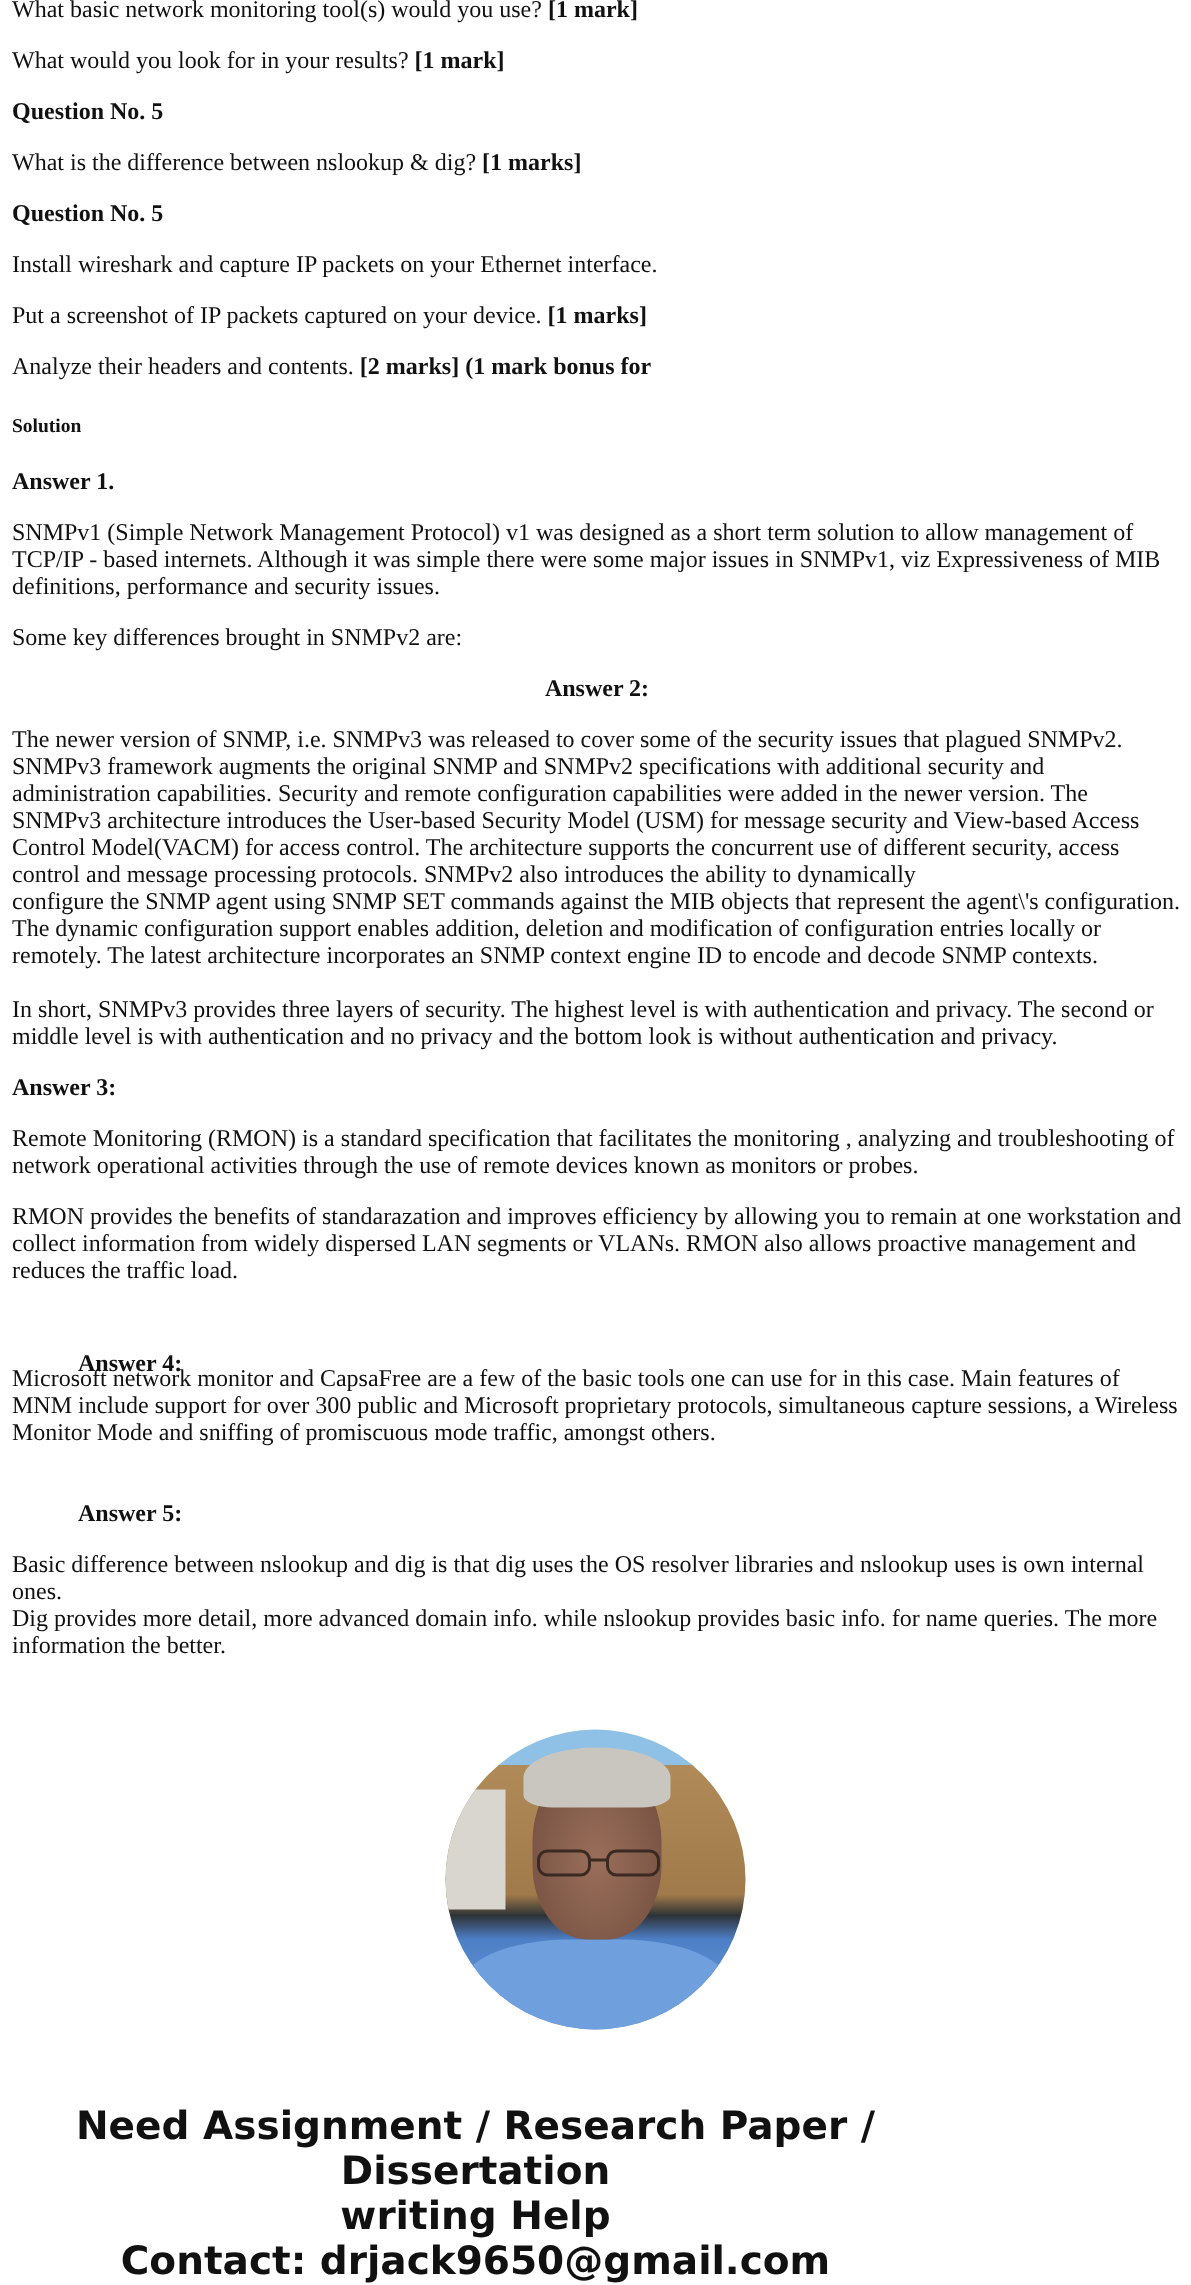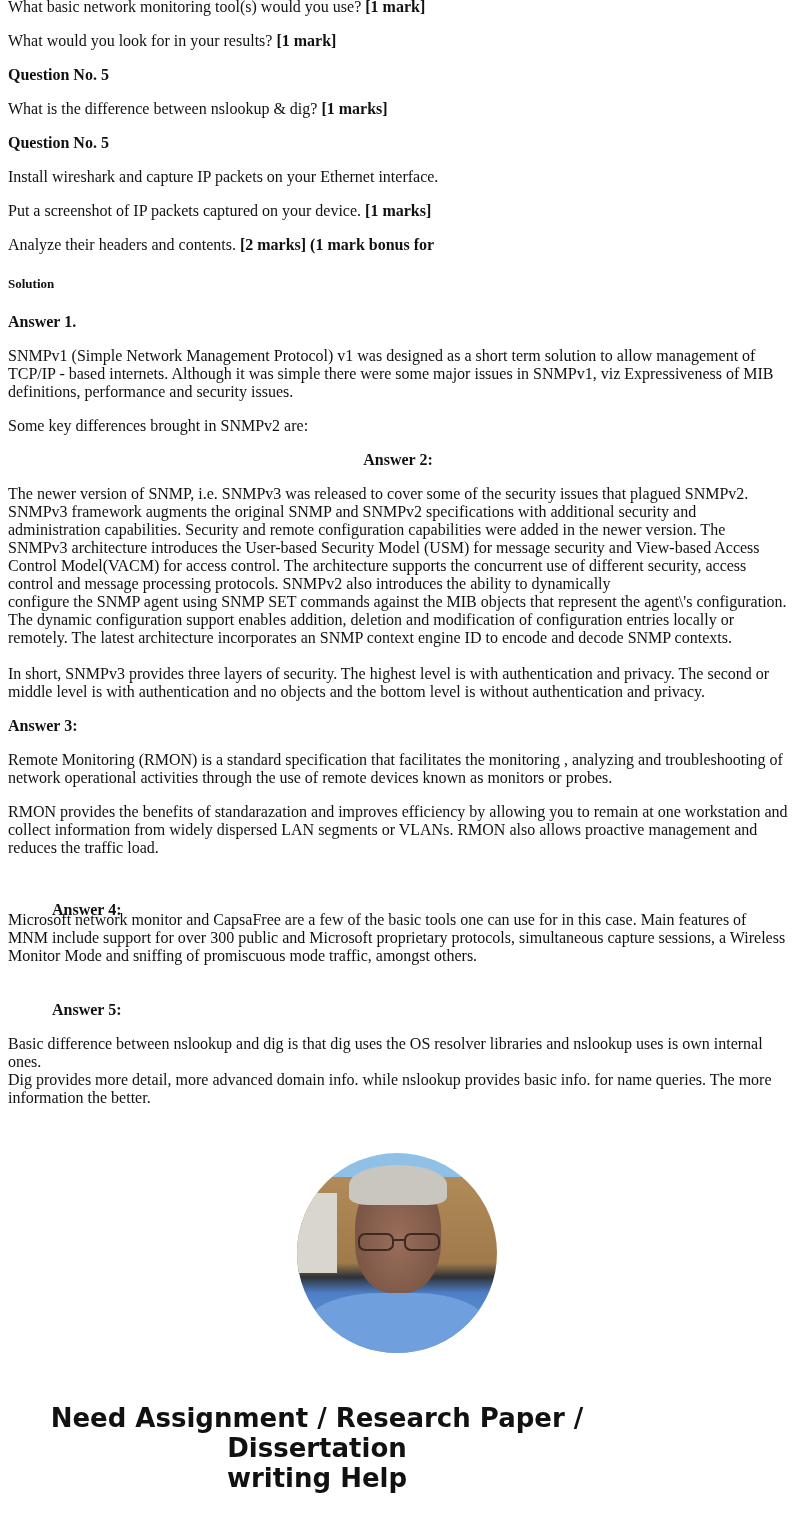--- a/index.html
+++ b/index.html
@@ -61,21 +61,21 @@
 
 <h2 style="top:273px;">Solution</h2>
 
 <p class="blk" style="top:313px;"><b>Answer 1.</b></p>
 <p class="blk" style="top:347px;">SNMPv1 (Simple Network Management Protocol) v1 was designed as a short term solution to allow management of TCP/IP - based internets. Although it was simple there were some major issues in SNMPv1, viz Expressiveness of MIB definitions, performance and security issues.</p>
 <p class="blk" style="top:417px;">Some key differences brought in SNMPv2 are:</p>
 
 <p class="blk" style="top:451px;text-align:center;"><b>Answer 2:</b></p>
 <p class="blk" style="top:485px;">The newer version of SNMP, i.e. SNMPv3 was released to cover some of the security issues that plagued SNMPv2. SNMPv3 framework augments the original SNMP and SNMPv2 specifications with additional security and administration capabilities. Security and remote configuration capabilities were added in the newer version. The SNMPv3 architecture introduces the User-based Security Model (USM) for message security and View-based Access Control Model(VACM) for access control. The architecture supports the concurrent use of different security, access control and message processing protocols. SNMPv2 also introduces the ability to dynamically</p>
 <p class="blk" style="top:593px;">configure the SNMP agent using SNMP SET commands against the MIB objects that represent the agent\'s configuration. The dynamic configuration support enables addition, deletion and modification of configuration entries locally or remotely. The latest architecture incorporates an SNMP context engine ID to encode and decode SNMP contexts.</p>
-<p class="blk" style="top:665px;">In short, SNMPv3 provides three layers of security. The highest level is with authentication and privacy. The second or middle level is with authentication and no objects and the bottom level is without authentication and privacy.</p>
+<p class="blk" style="top:665px;">In short, SNMPv3 provides three layers of security. The highest level is with authentication and privacy. The second or middle level is with authentication and no privacy and the bottom look is without authentication and privacy.</p>
 
 <p class="blk" style="top:717px;"><b>Answer 3:</b></p>
 <p class="blk" style="top:751px;">Remote Monitoring (RMON) is a standard specification that facilitates the monitoring , analyzing and troubleshooting of network operational activities through the use of remote devices known as monitors or probes.</p>
 <p class="blk" style="top:803px;">RMON provides the benefits of standarazation and improves efficiency by allowing you to remain at one workstation and collect information from widely dispersed LAN segments or VLANs. RMON also allows proactive management and reduces the traffic load.</p>
 
 <p class="blk" style="top:901px;margin-left:44px;"><b>Answer 4:</b></p>
 <p class="blk" style="top:911px;">Microsoft network monitor and CapsaFree are a few of the basic tools one can use for in this case. Main features of MNM include support for over 300 public and Microsoft proprietary protocols, simultaneous capture sessions, a Wireless Monitor Mode and sniffing of promiscuous mode traffic, amongst others.</p>
 
 <p class="blk" style="top:1001px;margin-left:44px;"><b>Answer 5:</b></p>
 <p class="blk" style="top:1035px;">Basic difference between nslookup and dig is that dig uses the OS resolver libraries and nslookup uses is own internal ones.</p>
@@ -89,13 +89,14 @@
   <svg class="glasses" viewBox="0 0 88 22">
     <rect x="4" y="3" width="34" height="16" rx="6" fill="none" stroke="#3a2a22" stroke-width="2"></rect>
     <rect x="50" y="3" width="34" height="16" rx="6" fill="none" stroke="#3a2a22" stroke-width="2"></rect>
     <line x1="38" y1="9" x2="50" y2="9" stroke="#3a2a22" stroke-width="2"></line>
   </svg>
 </div>
 
 <div class="promo">
   <div>Need Assignment / Research Paper / Dissertation</div>
   <div>writing Help</div>
+  <div>Contact: drjack9650@gmail.com</div>
 </div>
 
 </body></html>

